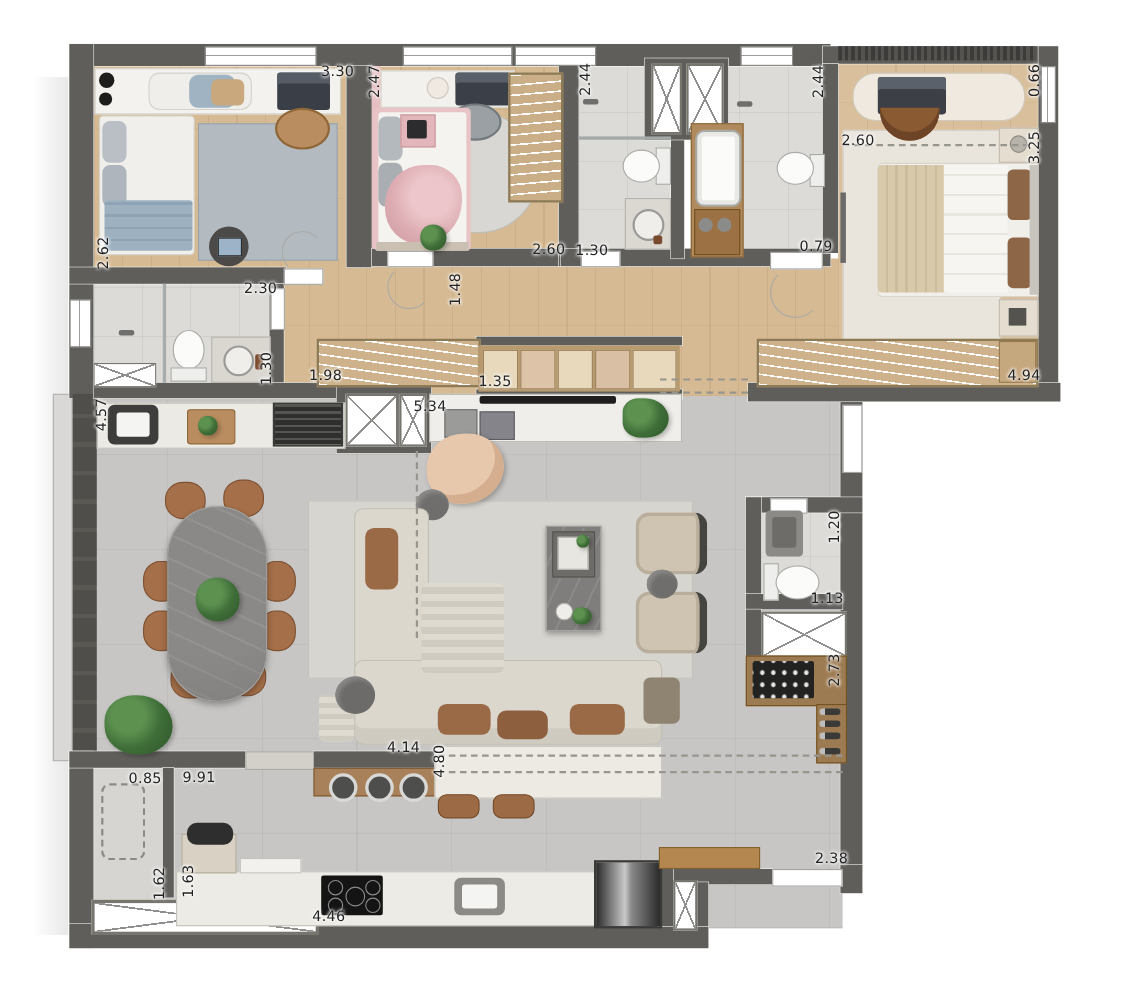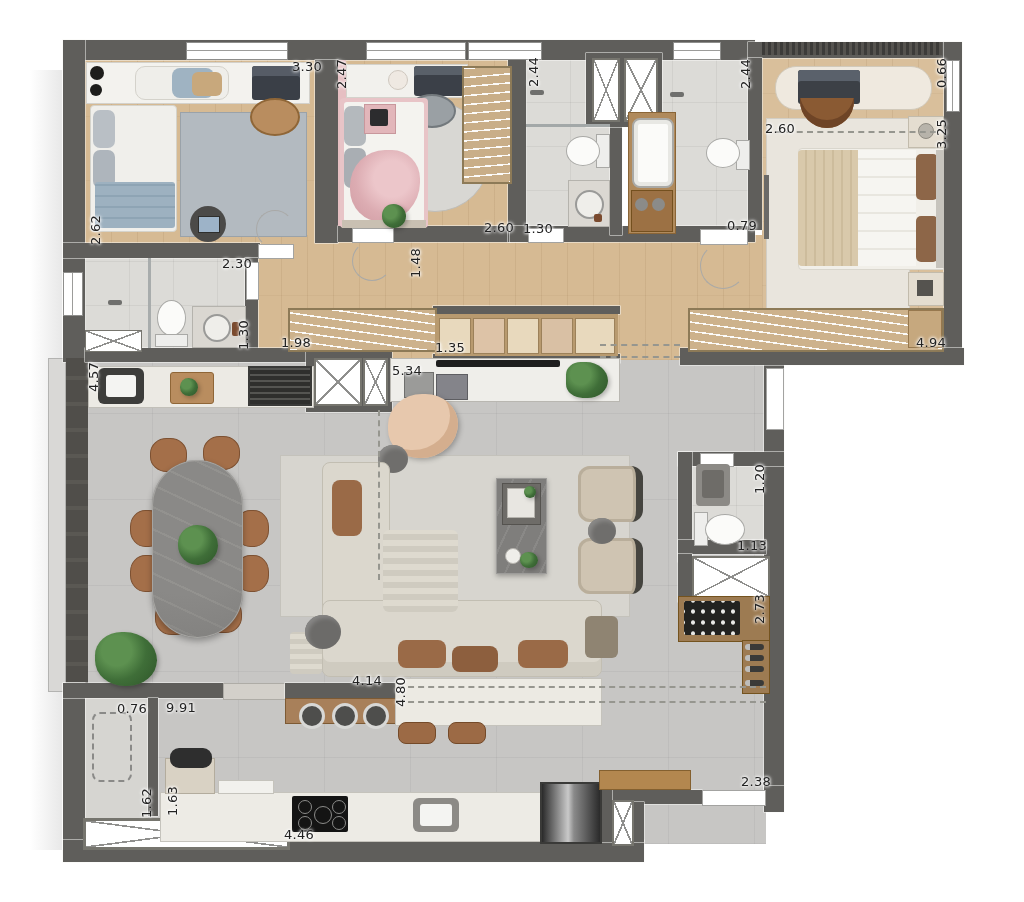--- a/index.html
+++ b/index.html
@@ -323,25 +323,25 @@
       <span class="dim" style="left: 499px; top: 227px;">2.60</span>
       <span class="dim" style="left: 538px; top: 228px;">1.30</span>
       <span class="dim" style="left: 742px; top: 225px;">0.79</span>
       <span class="dim" style="left: 237px; top: 263px;">2.30</span>
       <span class="dim v" style="left: 415px; top: 263px;">1.48</span>
       <span class="dim v" style="left: 243px; top: 335px;">1.30</span>
       <span class="dim" style="left: 296px; top: 342px;">1.98</span>
       <span class="dim" style="left: 450px; top: 347px;">1.35</span>
       <span class="dim" style="left: 931px; top: 342px;">4.94</span>
       <span class="dim v" style="left: 93px; top: 377px;">4.57</span>
-      <span class="dim" style="left: 407px; top: 370px;">5.34</span>
+      <span class="dim" style="left: 391px; top: 370px;">5.34</span>
       <span class="dim v" style="left: 759px; top: 479px;">1.20</span>
       <span class="dim" style="left: 752px; top: 545px;">1.13</span>
       <span class="dim v" style="left: 759px; top: 609px;">2.73</span>
-      <span class="dim" style="left: 132px; top: 708px;">0.76</span>
+      <span class="dim" style="left: 132px; top: 708px;">0.85</span>
       <span class="dim" style="left: 181px; top: 707px;">9.91</span>
       <span class="dim" style="left: 367px; top: 680px;">4.14</span>
       <span class="dim v" style="left: 400px; top: 692px;">4.80</span>
       <span class="dim v" style="left: 146px; top: 803px;">1.62</span>
       <span class="dim v" style="left: 172px; top: 801px;">1.63</span>
       <span class="dim" style="left: 299px; top: 834px;">4.46</span>
       <span class="dim" style="left: 756px; top: 781px;">2.38</span>
     </div>
 
 </div>

